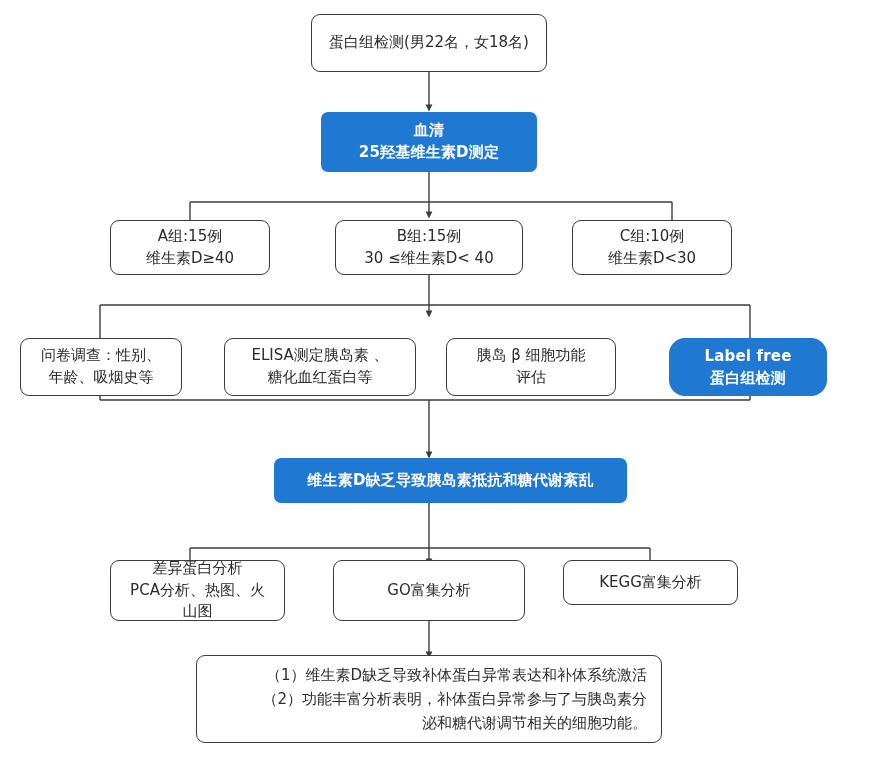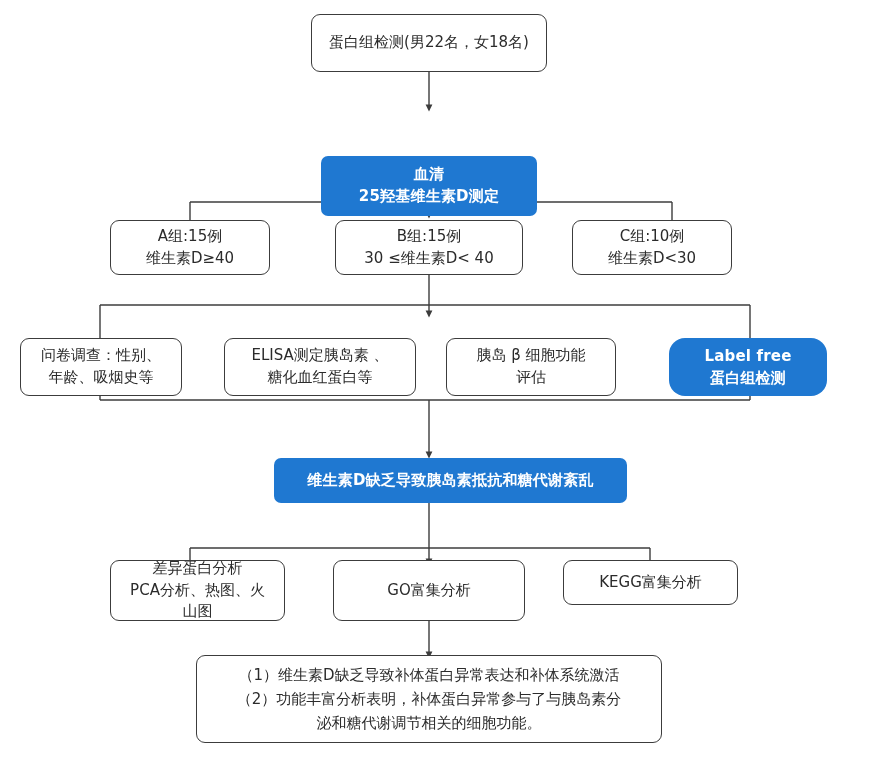--- a/index.html
+++ b/index.html
@@ -66,21 +66,21 @@
   .conclusion {
     border: 1.4px solid #3c3c3c;
     border-radius: 9px;
     background: #ffffff;
     color: #2b2b2b;
     font-size: 15px;
     justify-content: flex-start;
     padding: 8px 14px;
   }
   .conclusion .txt {
-    text-align: center;
+    text-align: right;
     line-height: 1.62;
   }
   .label-free .txt {
     line-height: 1.5;
   }
 </style>
 </head>
 <body>
 
 <div id="canvas">
@@ -117,21 +117,21 @@
       <line x1="650" y1="548" x2="650" y2="560"></line>
 
       <line x1="429" y1="621" x2="429" y2="655" marker-end="url(#arrowhead)"></line>
     </g>
   </svg>
 
   <div class="node plain" style="left:311px; top:14px; width:236px; height:58px;">
     <span class="txt">蛋白组检测(男22名，女18名)</span>
   </div>
 
-  <div class="node accent" style="left:321px; top:112px; width:216px; height:60px;margin-top:44px;">
+  <div class="node accent" style="left:321px; top:112px; width:216px; height:60px;">
     <span class="txt">血清
 25羟基维生素D测定</span>
   </div>
 
   <div class="node plain" style="left:110px; top:220px; width:160px; height:55px;">
     <span class="txt">A组:15例
 维生素D≥40</span>
   </div>
 
   <div class="node plain" style="left:335px; top:220px; width:188px; height:55px;">

